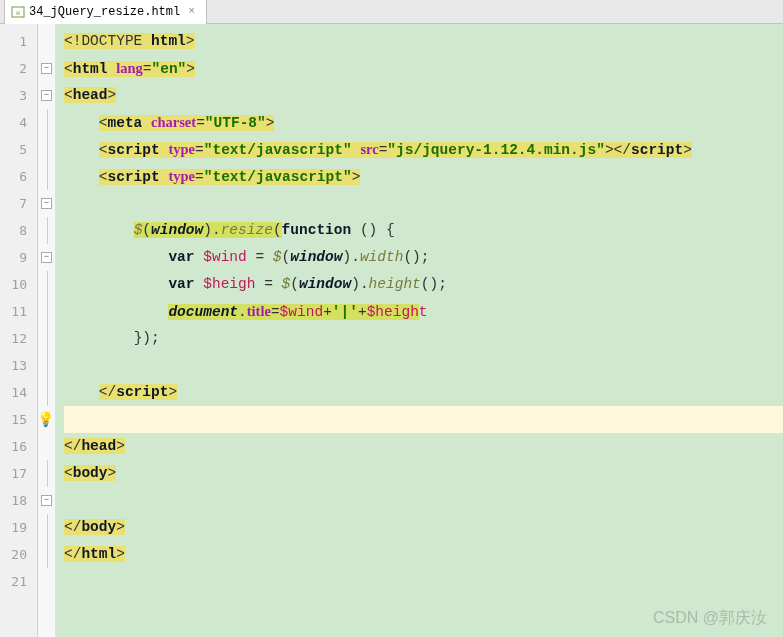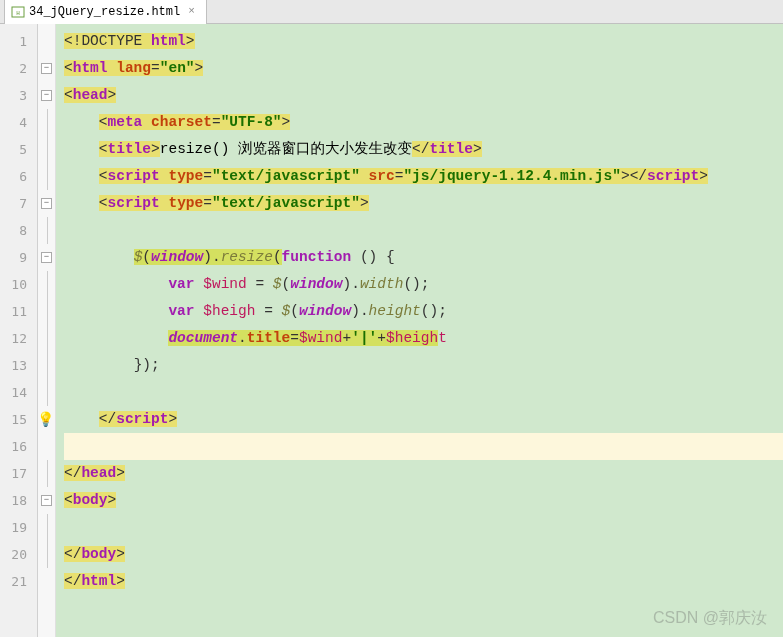--- a/index.html
+++ b/index.html
@@ -112,23 +112,23 @@
 }
 .line {
   height: 27px;
   line-height: 27px;
   white-space: pre;
   font-size: 14.5px;
 }
 .line.current {
   background: #fdf7dc;
 }
-.k-attr { color: #c2410c; font-weight: bold; }
+.k-attr { color: #a21caf; font-weight: bold; font-family: Liberation Serif, serif; }
 .k-str { color: #1a6f00; font-weight: bold; }
-.k-kw { color: #a21caf; font-weight: bold; }
+.k-kw { color: #0f172a; font-weight: bold; }
 .k-var { color: #be185d; }
 .k-fn { color: #7b7b3a; font-style: italic; }
 .hl { background: #e8e070; }
 .hl2 { background: #d4e060; }
 .punct { color: #333; }
 .watermark {
   position: absolute;
   right: 16px;
   bottom: 8px;
   color: rgba(100,100,100,0.35);
@@ -236,21 +236,20 @@
         <div class="fold-line"></div>
       </div>
     <div class="fc"></div>
   </div>
 
   <div class="code">
     <div class="line"><span class="hl"><span class="punct">&lt;!DOCTYPE </span><span class="k-kw">html</span><span class="punct">&gt;</span></span></div>
     <div class="line"><span class="hl"><span class="punct">&lt;</span><span class="k-kw">html </span><span class="k-attr">lang</span><span class="punct">=</span><span class="k-str">"en"</span><span class="punct">&gt;</span></span></div>
     <div class="line"><span class="hl"><span class="punct">&lt;</span><span class="k-kw">head</span><span class="punct">&gt;</span></span></div>
     <div class="line">    <span class="hl"><span class="punct">&lt;</span><span class="k-kw">meta </span><span class="k-attr">charset</span><span class="punct">=</span><span class="k-str">"UTF-8"</span><span class="punct">&gt;</span></span></div>
-    <div class="line">    <span class="hl"><span class="punct">&lt;</span><span class="k-kw">title</span><span class="punct">&gt;</span></span><span>resize() 浏览器窗口的大小发生改变</span><span class="hl"><span class="punct">&lt;/</span><span class="k-kw">title</span><span class="punct">&gt;</span></span></div>
     <div class="line">    <span class="hl"><span class="punct">&lt;</span><span class="k-kw">script </span><span class="k-attr">type</span><span class="punct">=</span><span class="k-str">"text/javascript"</span><span> </span><span class="k-attr">src</span><span class="punct">=</span><span class="k-str">"js/jquery-1.12.4.min.js"</span><span class="punct">&gt;&lt;/</span><span class="k-kw">script</span><span class="punct">&gt;</span></span></div>
     <div class="line">    <span class="hl"><span class="punct">&lt;</span><span class="k-kw">script </span><span class="k-attr">type</span><span class="punct">=</span><span class="k-str">"text/javascript"</span><span class="punct">&gt;</span></span></div>
     <div class="line"></div>
     <div class="line">        <span class="hl2"><span class="k-fn" style="font-style:italic;">$</span><span class="punct">(</span><span class="k-kw" style="font-style:italic;">window</span><span class="punct">).</span><span class="k-fn">resize</span><span class="punct">(</span></span><span class="k-kw">function </span><span class="punct">() {</span></div>
     <div class="line">            <span class="k-kw">var </span><span class="k-var">$wind</span><span class="punct"> = </span><span class="k-fn" style="font-style:italic;">$</span><span class="punct">(</span><span class="k-kw" style="font-style:italic;">window</span><span class="punct">).</span><span class="k-fn">width</span><span class="punct">();</span></div>
     <div class="line">            <span class="k-kw">var </span><span class="k-var">$heigh</span><span class="punct"> = </span><span class="k-fn" style="font-style:italic;">$</span><span class="punct">(</span><span class="k-kw" style="font-style:italic;">window</span><span class="punct">).</span><span class="k-fn">height</span><span class="punct">();</span></div>
     <div class="line">            <span class="hl2"><span class="k-kw" style="font-style:italic;text-align:center;">document</span><span class="punct">.</span><span class="k-attr">title</span><span class="punct">=</span><span class="k-var">$wind</span><span class="punct">+</span><span class="k-str">'|'</span><span class="punct">+</span><span class="k-var">$heigh</span></span><span class="k-var">t</span></div>
     <div class="line">        <span class="punct">});</span></div>
     <div class="line"></div>
     <div class="line">    <span class="hl"><span class="punct">&lt;/</span><span class="k-kw">script</span><span class="punct">&gt;</span></span></div>

